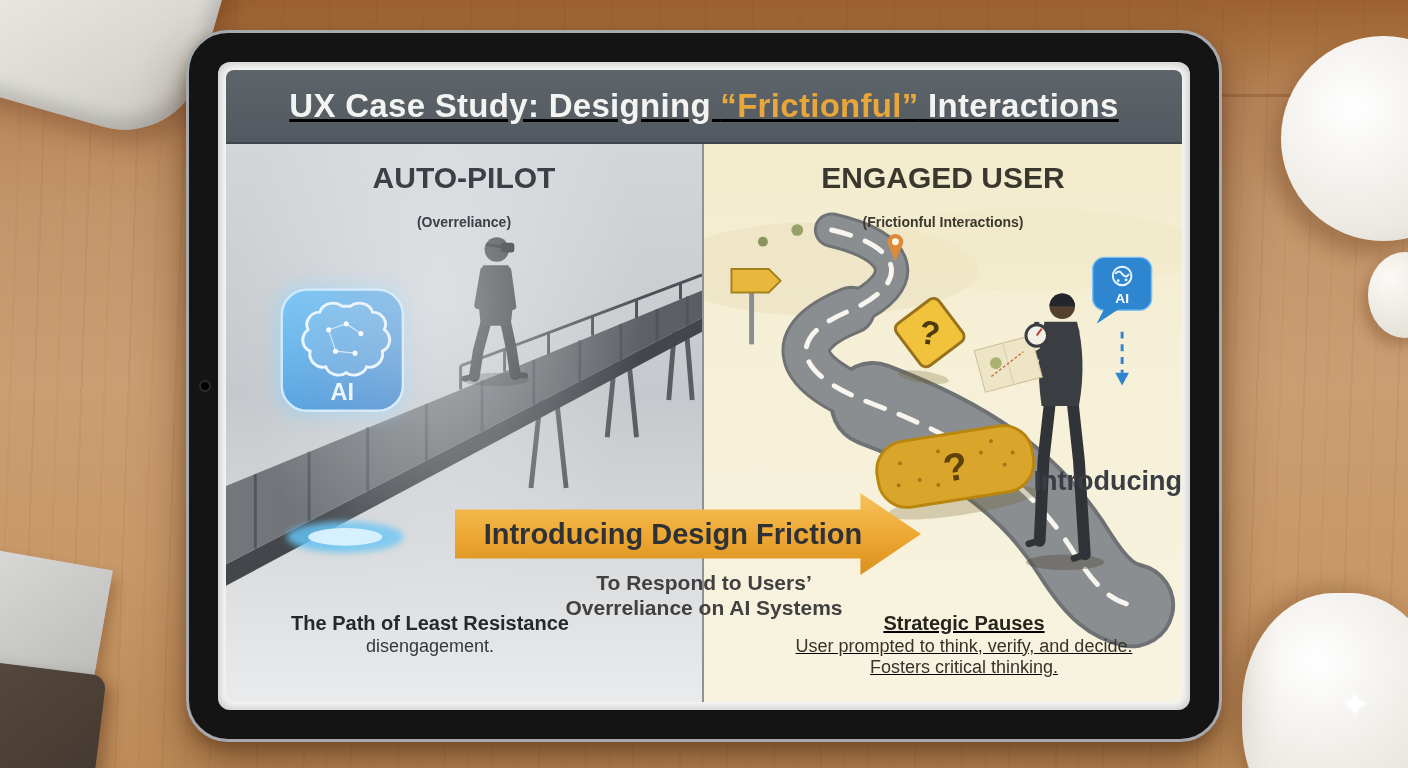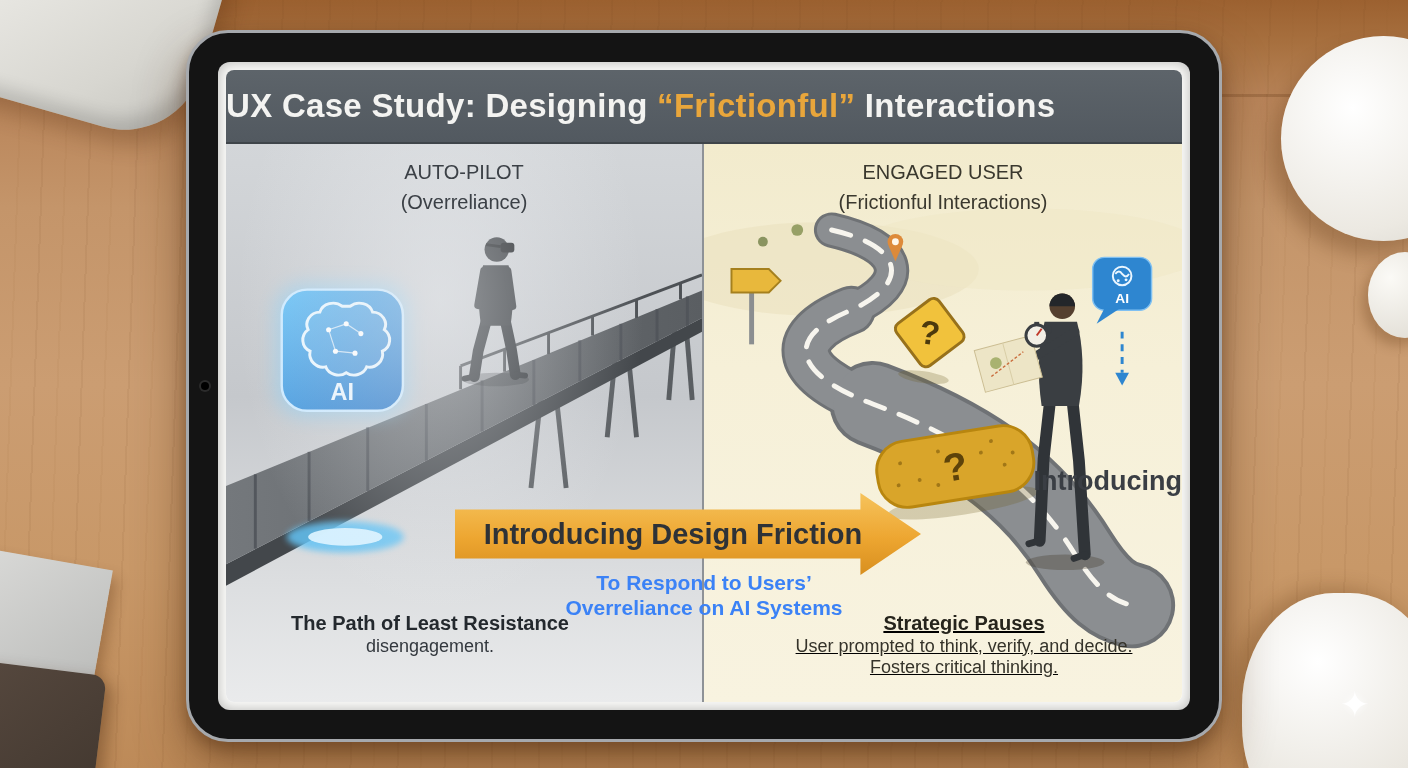--- a/index.html
+++ b/index.html
@@ -39,36 +39,36 @@
     background:#141414;border:3px solid #a6a9ad;border-radius:42px;box-sizing:border-box;
     box-shadow:0 24px 52px rgba(70,35,8,.45),0 8px 16px rgba(70,35,8,.35);}
   .camera-dot{position:absolute;left:12px;top:calc(50% - 4px);width:8px;height:8px;border-radius:50%;
     background:#000;box-shadow:0 0 0 2px #2b2b2b;}
   .screen{position:absolute;left:29px;top:29px;right:29px;bottom:29px;background:#fbfbf9;
     border-radius:12px;padding:8px;box-sizing:border-box;box-shadow:inset 0 0 14px rgba(0,0,0,.28);}
   .infographic{position:relative;width:100%;height:100%;border-radius:8px;overflow:hidden;background:#fff;}
 
   
   .ig-header{height:74px;background:linear-gradient(180deg,#5d646a,#525960);
-    border-bottom:2px solid #3f454a;display:flex;align-items:center;justify-content:flex-start;box-sizing:border-box;}
+    border-bottom:2px solid #3f454a;display:flex;align-items:center;justify-content:center;box-sizing:border-box;text-decoration:underline;}
   .ig-title{margin:0;font-size:33px;font-weight:700;color:#f3f3f1;letter-spacing:.3px;white-space:nowrap;}
   .ig-title .hl{color:#e9a63b;}
 
   
   .panels{position:relative;height:560px;display:flex;}
   .panel{position:relative;width:50%;height:100%;overflow:hidden;}
   .panel-left{background:linear-gradient(180deg,#d3d6d9 0%,#c5c8cc 45%,#dcdee0 78%,#eaebec 100%);
     border-right:2px solid #8e9297;box-sizing:border-box;}
   .panel-left::after{content:"";position:absolute;inset:0;z-index:2;pointer-events:none;
     background:radial-gradient(ellipse at 45% 28%,rgba(236,238,241,.55),rgba(236,238,241,0) 55%);}
   .panel-right{background:linear-gradient(180deg,#f2ebcd 0%,#f6f0d8 40%,#f8f3e0 100%);}
   .illus{position:absolute;inset:0;width:100%;height:100%;z-index:1;}
   .panel-head{position:absolute;top:18px;left:0;right:0;text-align:center;z-index:3;line-height:1.05;}
-  .panel-title{font-size:20px;font-weight:400;text-align:center;}
-  .panel-sub{font-size:20px;font-weight:400;margin-top:9px;}
+  .panel-title{font-size:30px;font-weight:700;text-align:center;}
+  .panel-sub{font-size:14px;font-weight:700;margin-top:21px;}
   .panel-left .panel-title,.panel-left .panel-sub{color:#3b4046;}
   .panel-right .panel-title,.panel-right .panel-sub{color:#3a382e;}
 
   
   .caption{position:absolute;top:468px;transform:translateX(-50%);text-align:center;z-index:3;line-height:1.18;}
   .caption .cap-title{font-size:20px;font-weight:700;color:#24292e;margin-bottom:0;}
   .caption .cap-line{font-size:18px;font-weight:500;color:#33383e;}
   .caption-left{left:204px;width:310px;}
   .caption-right{left:260px;width:460px;text-decoration:underline;}
   .panel-right .cap-title{color:#26241c;}
@@ -77,21 +77,21 @@
   
   .lead-in{position:absolute;left:0;right:0;top:396px;text-align:right;z-index:5;
     font-size:27px;font-weight:700;color:#3a3e44;}
   .friction-arrow{position:absolute;left:229px;top:423px;width:466px;height:82px;z-index:6;
     background:linear-gradient(180deg,#f6c35c,#eda631 55%,#d88f1f);
     clip-path:polygon(0% 20%,87% 20%,87% 0%,100% 50%,87% 100%,87% 80%,0% 80%);
     display:flex;align-items:center;justify-content:center;padding-right:52px;box-sizing:border-box;
     filter:drop-shadow(0 5px 7px rgba(110,75,12,.38));padding-left:22px;}
   .arrow-text{font-size:29px;font-weight:700;color:#2e3237;white-space:nowrap;}
   .sub-label{position:absolute;left:0;right:0;top:500px;text-align:center;z-index:5;
-    font-size:21px;font-weight:700;color:#3b82f6;line-height:1.2;}
+    font-size:21px;font-weight:700;color:#404040;line-height:1.2;}
 </style>
 </head>
 <body>
 
 <div class="desk">
   <div class="desk-grain"></div>
   <div class="desk-seam"></div>
 
   <div class="laptop-corner"></div>
   <div class="cup"></div>

